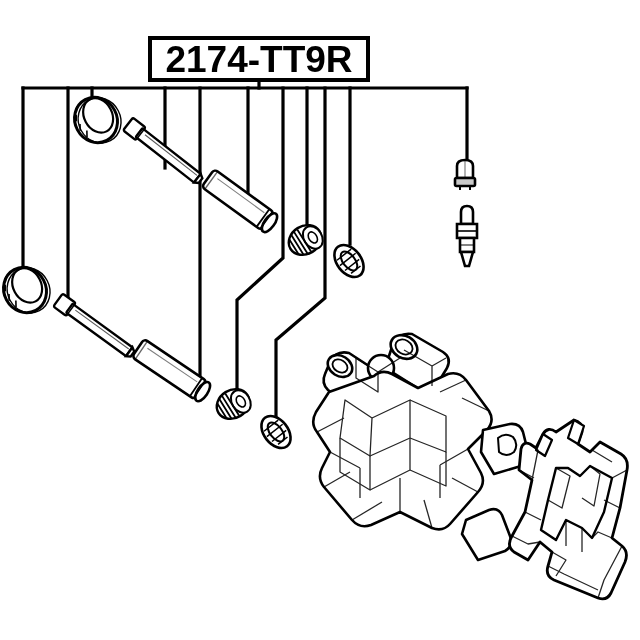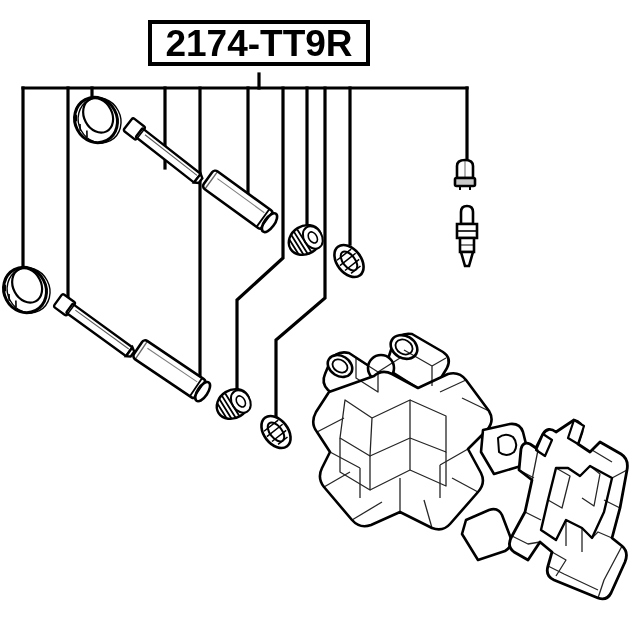--- a/index.html
+++ b/index.html
@@ -21,21 +21,21 @@
     position: absolute;
     left: 0;
     top: 0;
     width: 640px;
     height: 640px;
     display: block;
   }
   .partnum-box {
     position: absolute;
     left: 148px;
-    top: 20px;
+    top: 36px;
     width: 222px;
     height: 46px;
     border: 4px solid #000000;
     background: #ffffff;
     box-sizing: border-box;
     display: flex;
     align-items: center;
     justify-content: center;
     z-index: 5;
   }

